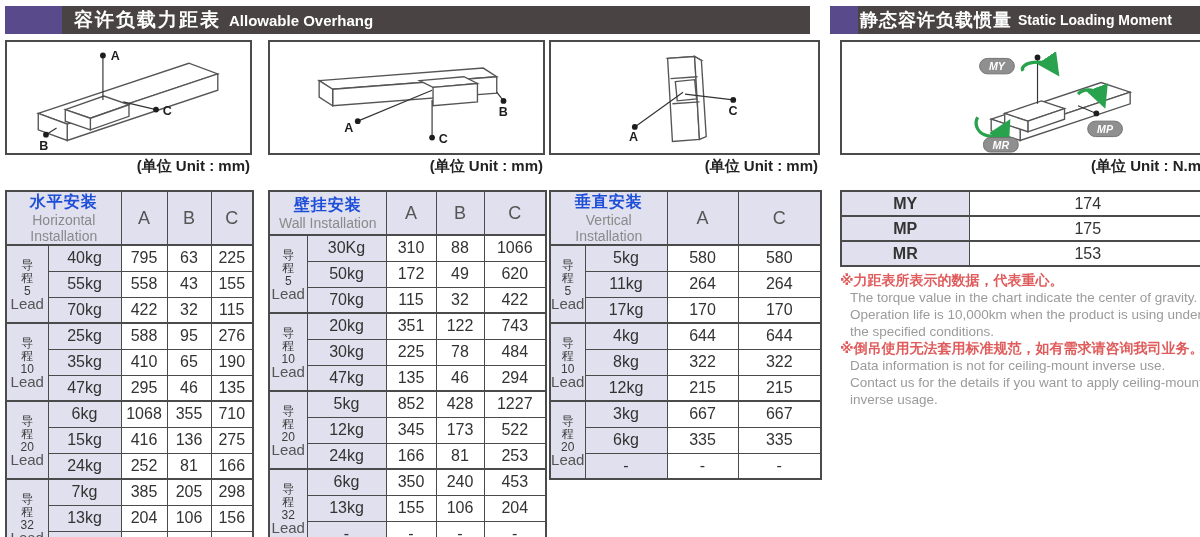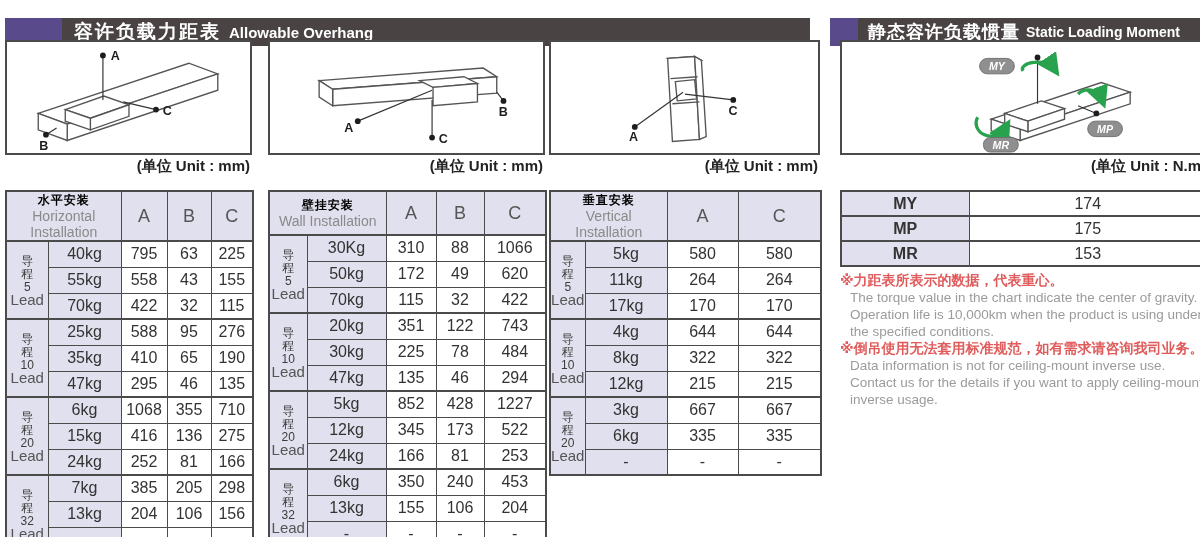--- a/index.html
+++ b/index.html
@@ -1,28 +1,28 @@
 <!DOCTYPE html>
 <html><head>
 <meta charset="utf-8">
 <style>
   * { margin:0; padding:0; box-sizing:border-box; }
   html,body { width:1200px; height:537px; overflow:hidden; background:#fff;
     font-family:"Liberation Sans","DejaVu Sans",sans-serif; }
   body { position:relative; }
 
   
-  .sec-header { position:absolute; top:18px; height:28px; display:flex; align-items:center;
+  .sec-header { position:absolute; top:6px; height:28px; display:flex; align-items:center;
     background:#4a4344; }
   .sec-header .accent { height:28px; background:#584a8b; flex:none; }
   .accent-wide { width:57px; }
   .accent-narrow { width:28px; }
   .h-zh { margin-left:12px; color:#fff; font-weight:bold; font-size:19px; letter-spacing:2px; white-space:nowrap; }
   .h-en { margin-left:8px; color:#fff; font-weight:bold; font-size:15px; white-space:nowrap; }
-  #header-right .h-zh { font-size:18px; letter-spacing:1px; margin-left:10px; }
+  #header-right .h-zh { font-size:18px; letter-spacing:1px; margin-left:2px; }
   #header-right .h-en { font-size:14px; margin-left:6px; }
 
   
   .sec { position:absolute; top:40px; }
   #sec-1 { left:5px;   width:247px; }
   #sec-2 { left:268px; width:277px; }
   #sec-3 { left:549px; width:271px; }
   #sec-4 { left:840px; width:368px; }
 
   .diagram-box { height:115px; border:2px solid #4b4b4b; background:#fff; }
@@ -42,21 +42,21 @@
     text-anchor:middle; }
 
   
   .load-table { border-collapse:collapse; table-layout:fixed; width:100%;
     border:2px solid #4b4b4b; background:#fff; }
   .load-table th, .load-table td { border:1px solid #4b4b4b; text-align:center;
     vertical-align:middle; overflow:hidden; }
   .load-table th { height:44px; background:#e1e0ee; border-bottom-width:2px; }
   .load-table td { height:26px; }
   .load-table tr.group-start td { border-top-width:2px; }
-  .title-cell .tzh { font-size:12px; font-weight:bold; color:#000000; letter-spacing:1px;text-align:center; }
+  .title-cell .tzh { font-size:16px; font-weight:bold; color:#1d4ed8; letter-spacing:1px;text-align:center; }
   .title-cell .ten { font-size:14px; font-weight:normal; color:#8a8a8a; margin-top:-1px;text-align:center; }
   .col-cell { font-size:18px; font-weight:400; color:#555; }
   .lead-cell { background:#e1e0ee; padding:1px 0; }
   .lead-cell .lz { font-size:12px; line-height:13px; color:#3c3c3c; }
   .lead-cell .le { font-size:15px; line-height:11px; color:#555; }
   .weight-cell { background:#e1e0ee; font-size:16px; color:#333; }
   .val-cell { background:#fff; font-size:16px; color:#333; }
 
   
   .moment-table { border-collapse:collapse; table-layout:fixed; width:100%;

